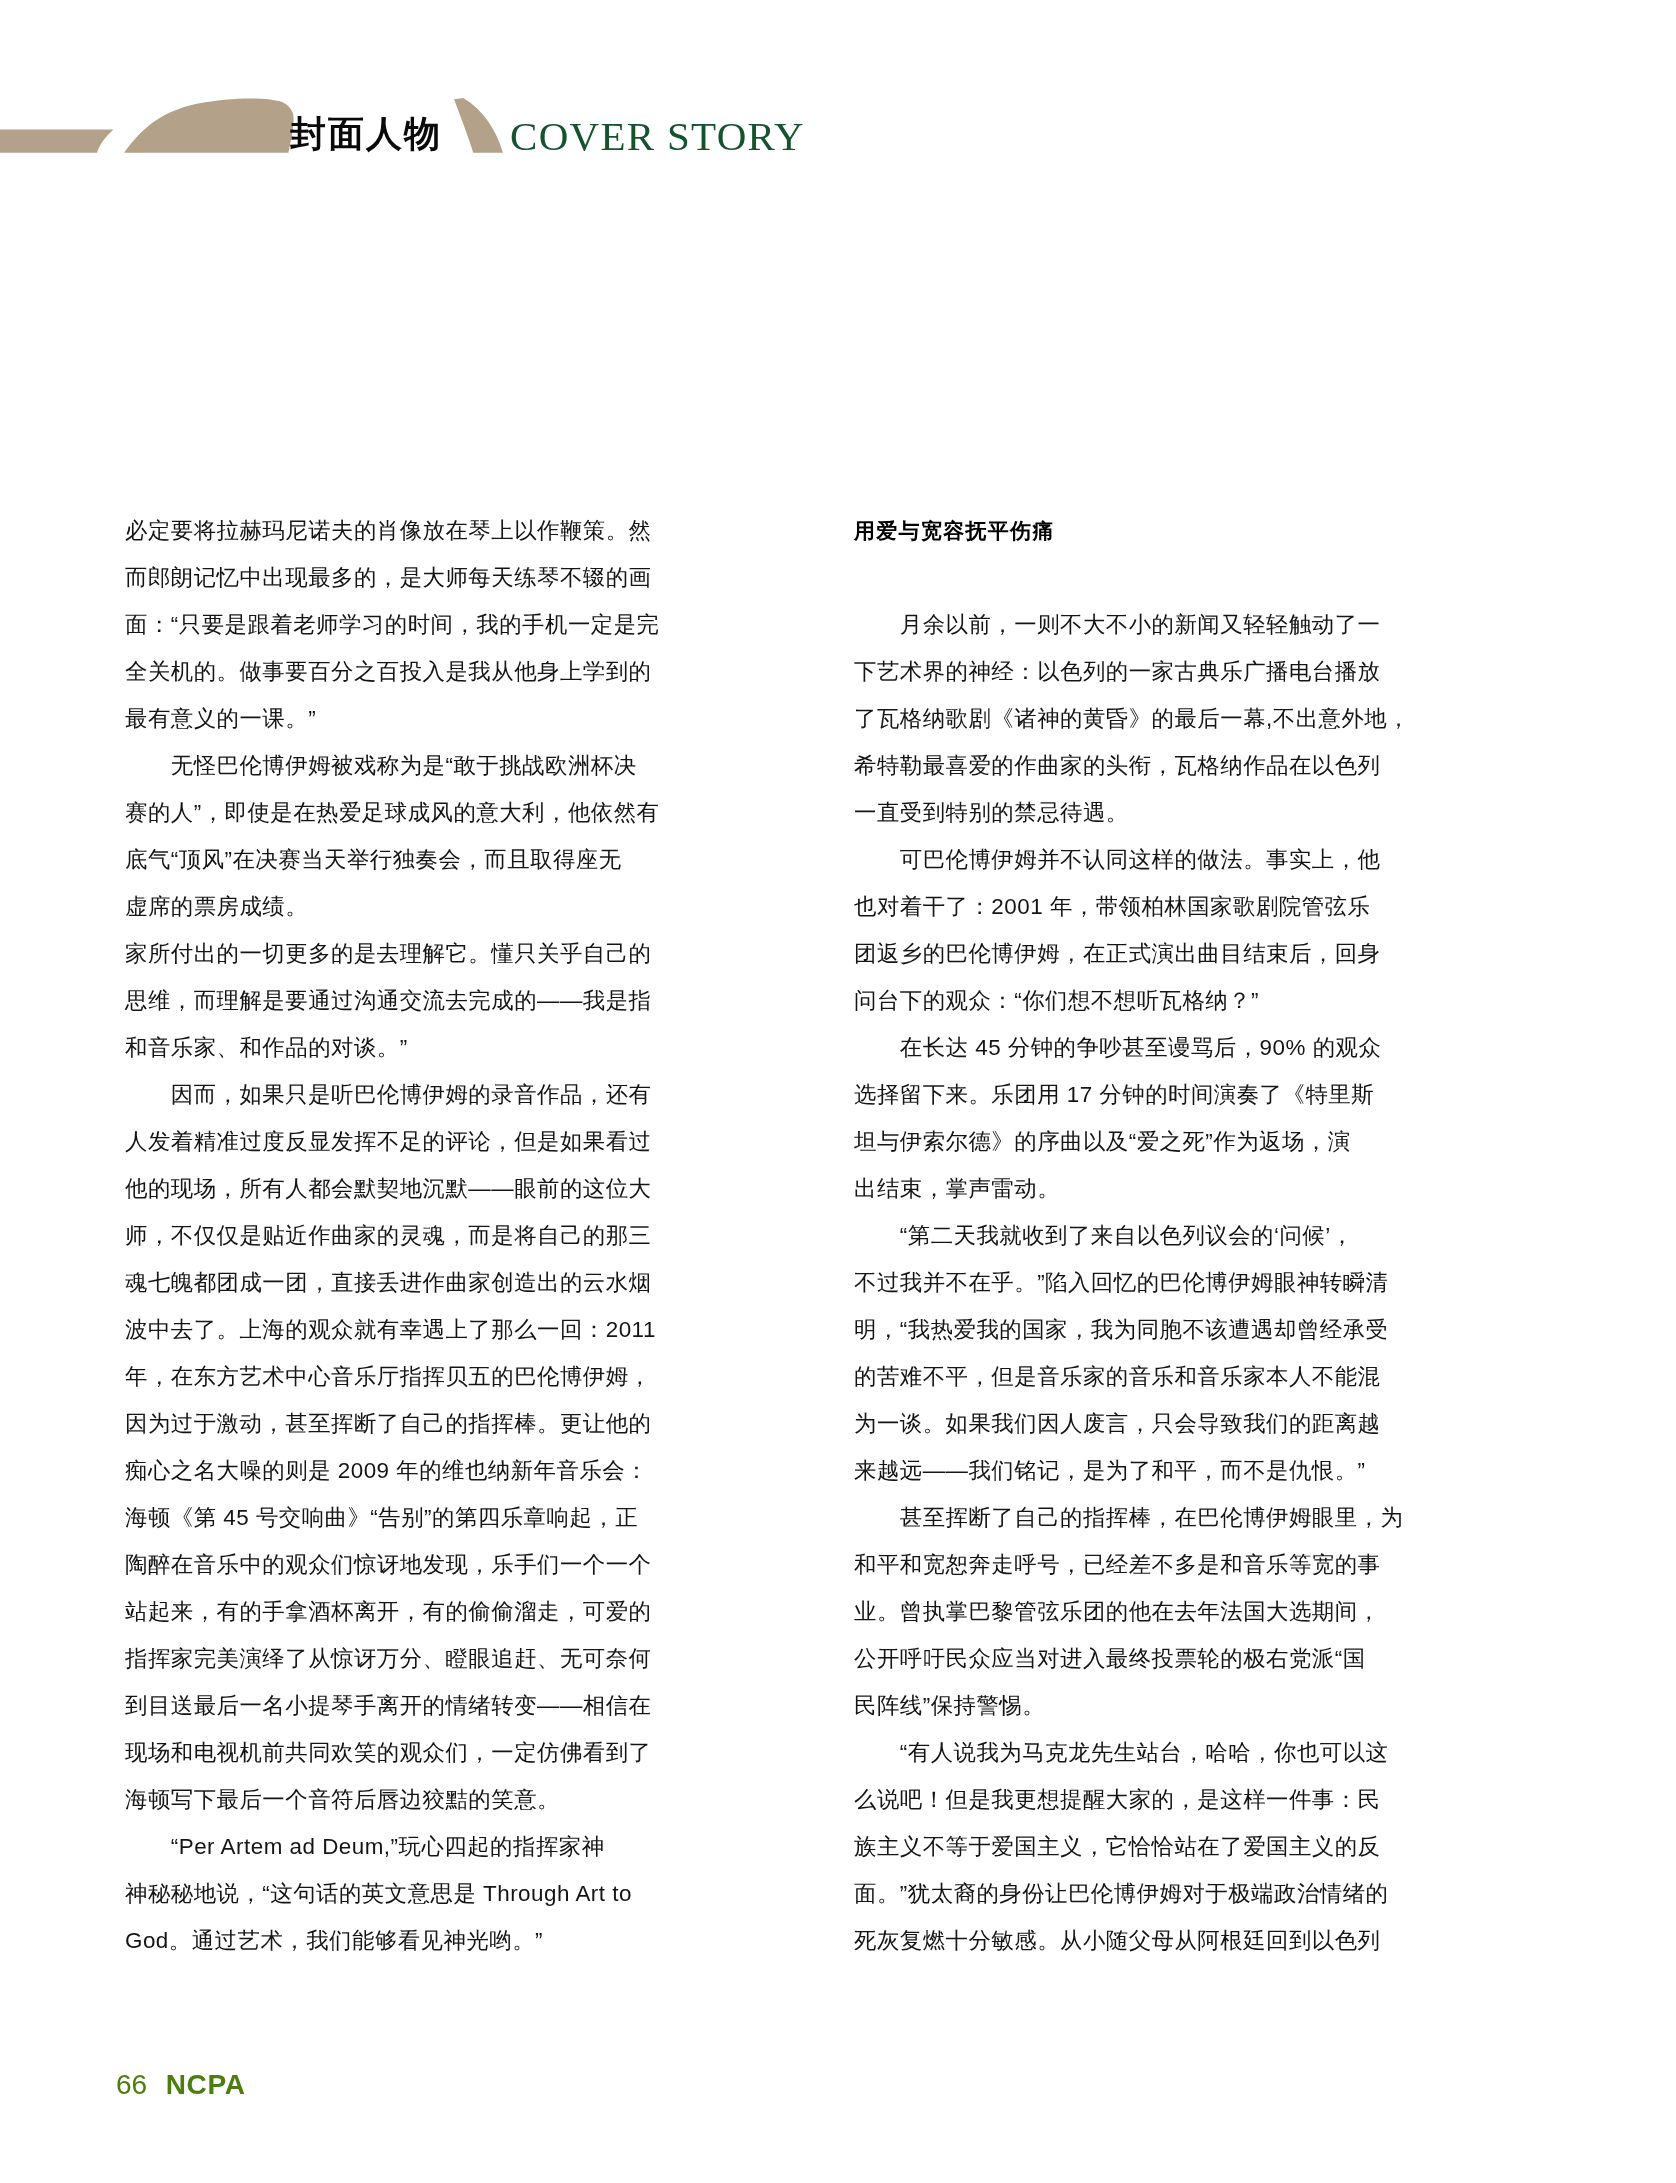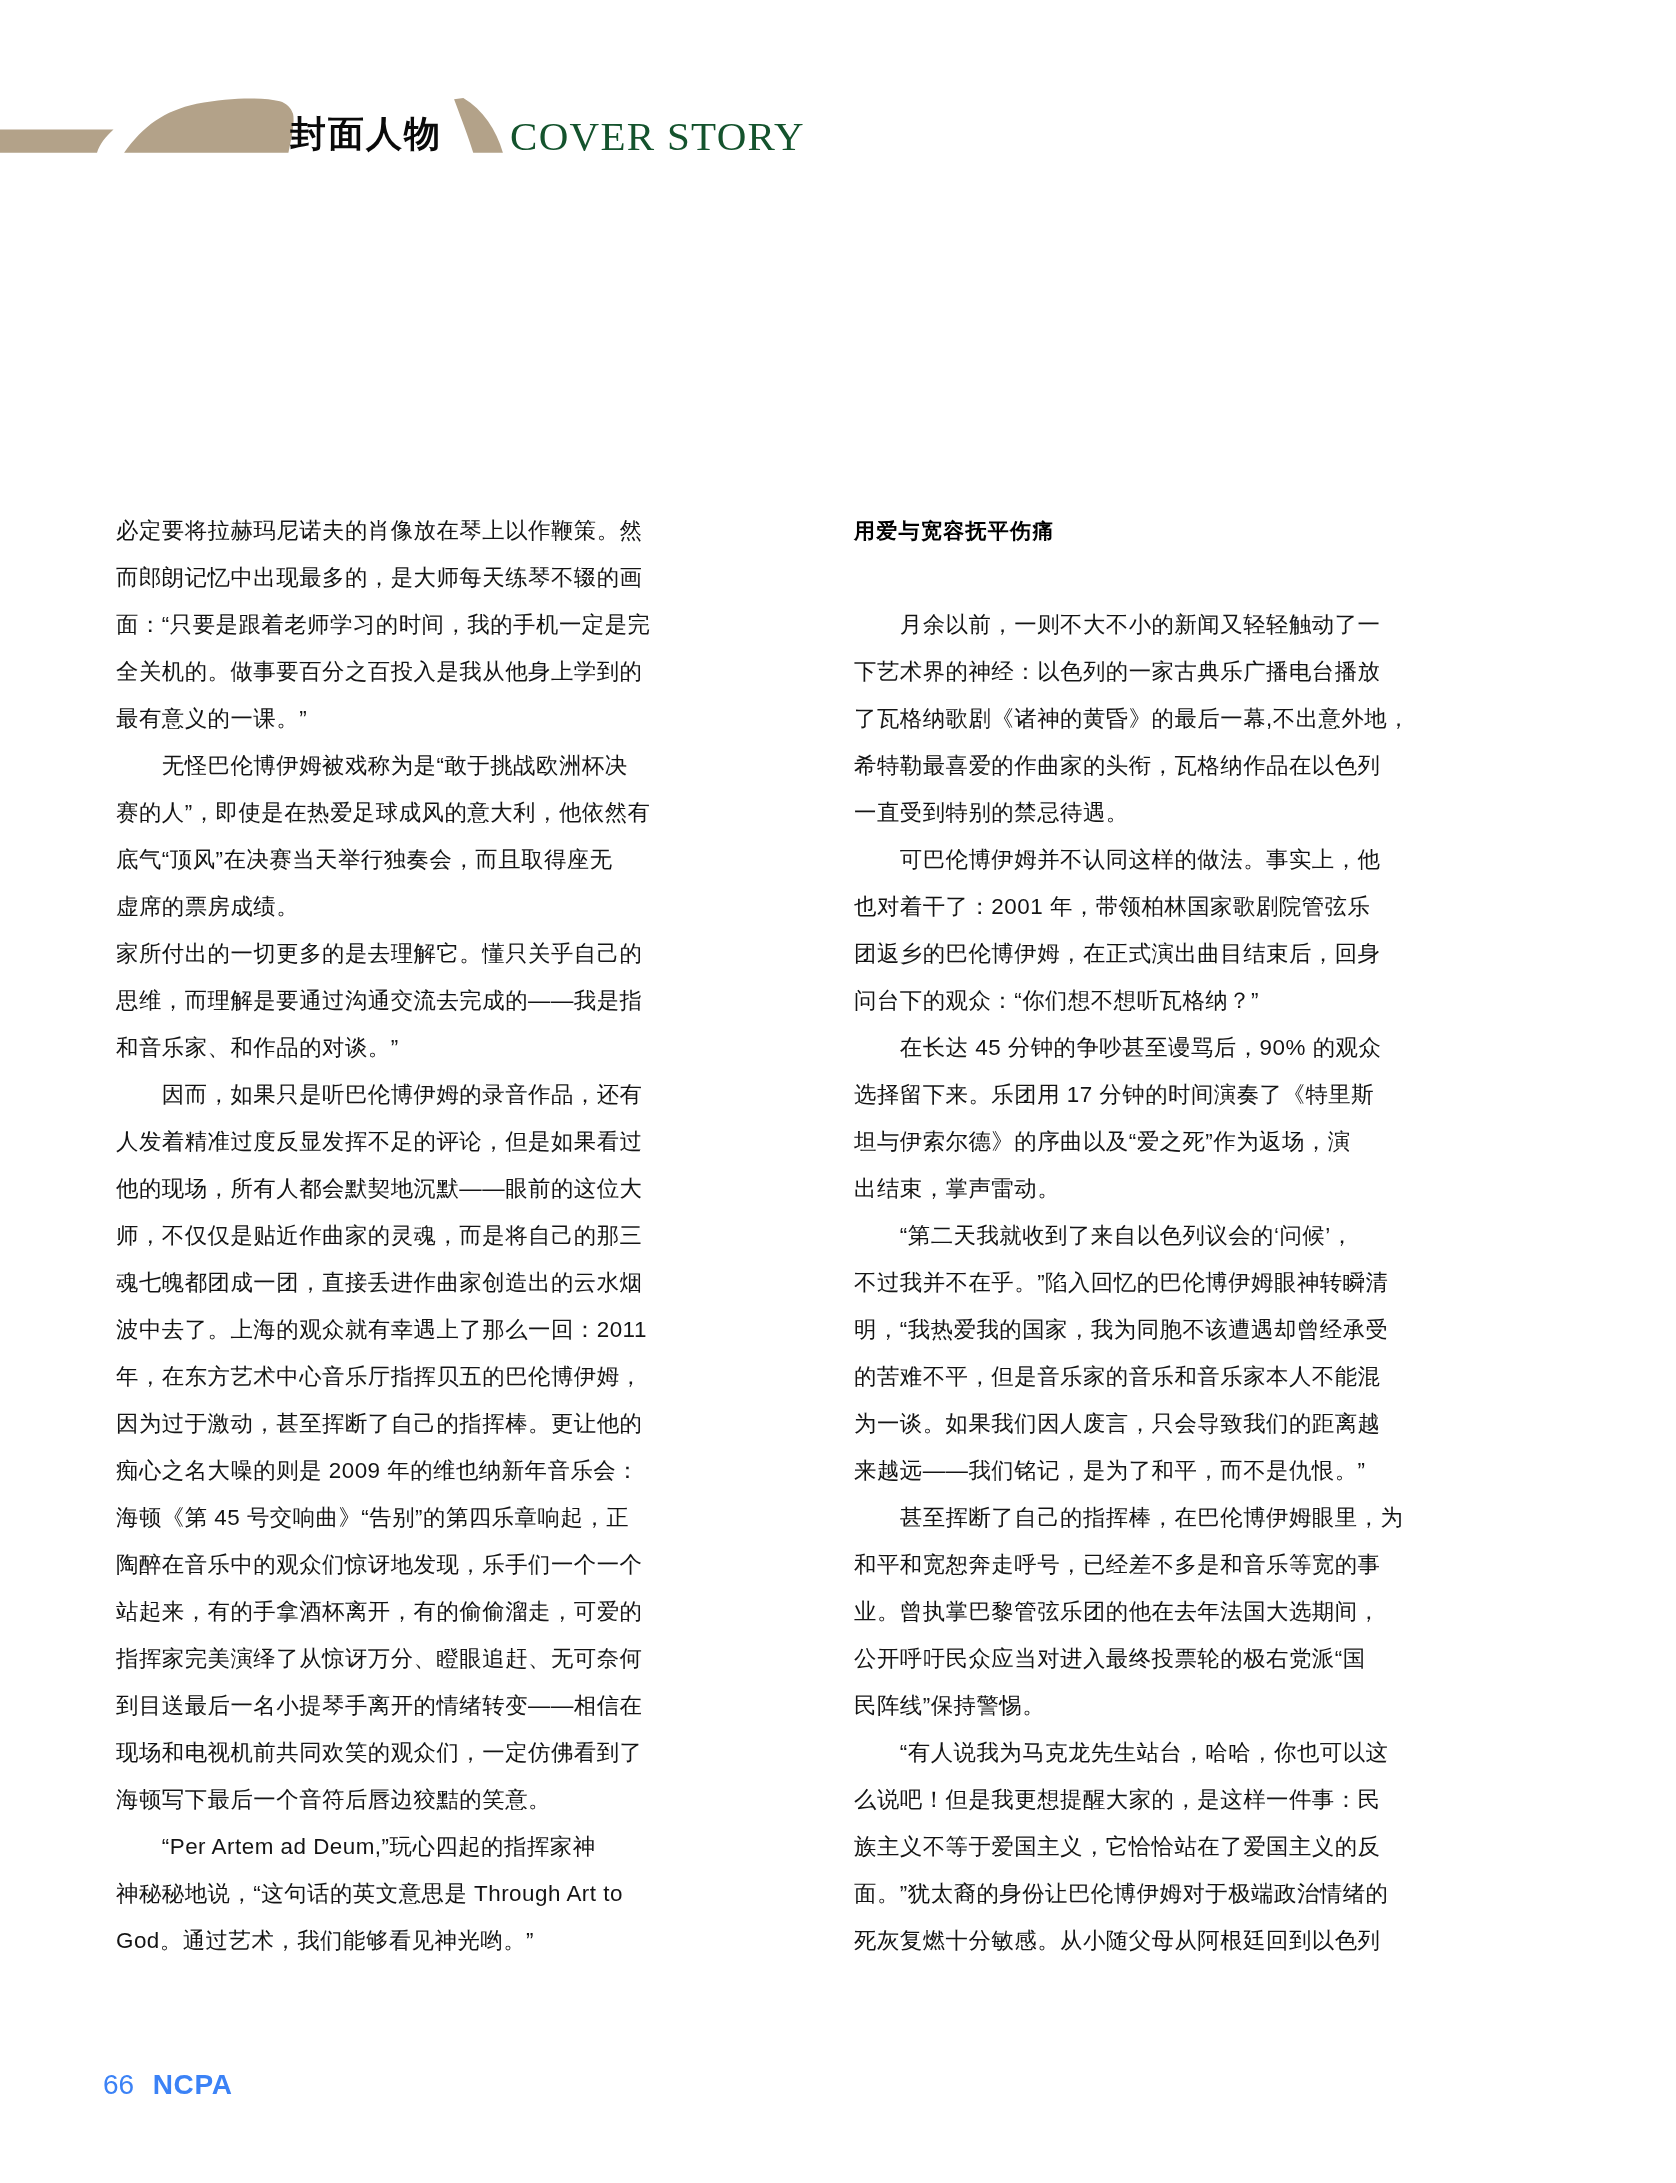--- a/index.html
+++ b/index.html
@@ -24,33 +24,33 @@
     font-family:"Liberation Serif",serif;
     font-size:41px;font-weight:400;letter-spacing:1.3px;
     line-height:37px;color:#14532d;white-space:nowrap;
   }
   
   .col{
     position:absolute;top:507px;width:623px;
     font-size:22.4px;line-height:47px;
     letter-spacing:0.5px;
   }
-  .col-left{left:116px;}
+  .col-left{left:125px;}
   .col-right{left:854px;}
   .line{white-space:nowrap;height:47px;}
   .col-heading{
     font-size:21px;font-weight:bold;letter-spacing:1.3px;
     line-height:47px;height:47px;margin:0;padding:0;
     color:#000;white-space:nowrap;
   }
   .slot-spacer{height:47px;}
   
   .footer{
-    position:absolute;left:103px;top:2068px;
-    font-size:28px;line-height:33px;color:#3b82f6;
+    position:absolute;left:116px;top:2068px;
+    font-size:28px;line-height:33px;color:#4d7c0f;
   }
   .footer .page-num{font-weight:400;margin-right:18.5px;}
   .footer .mag{font-weight:bold;letter-spacing:0.7px;}
 </style>
 </head>
 <body>
 
 <div class="header">
   <svg width="858" height="172" viewBox="0 0 1300 260">
     <path d="M0,196 H172 C160,207 151,218 147,231 H0 Z" fill="#b3a289"></path>

